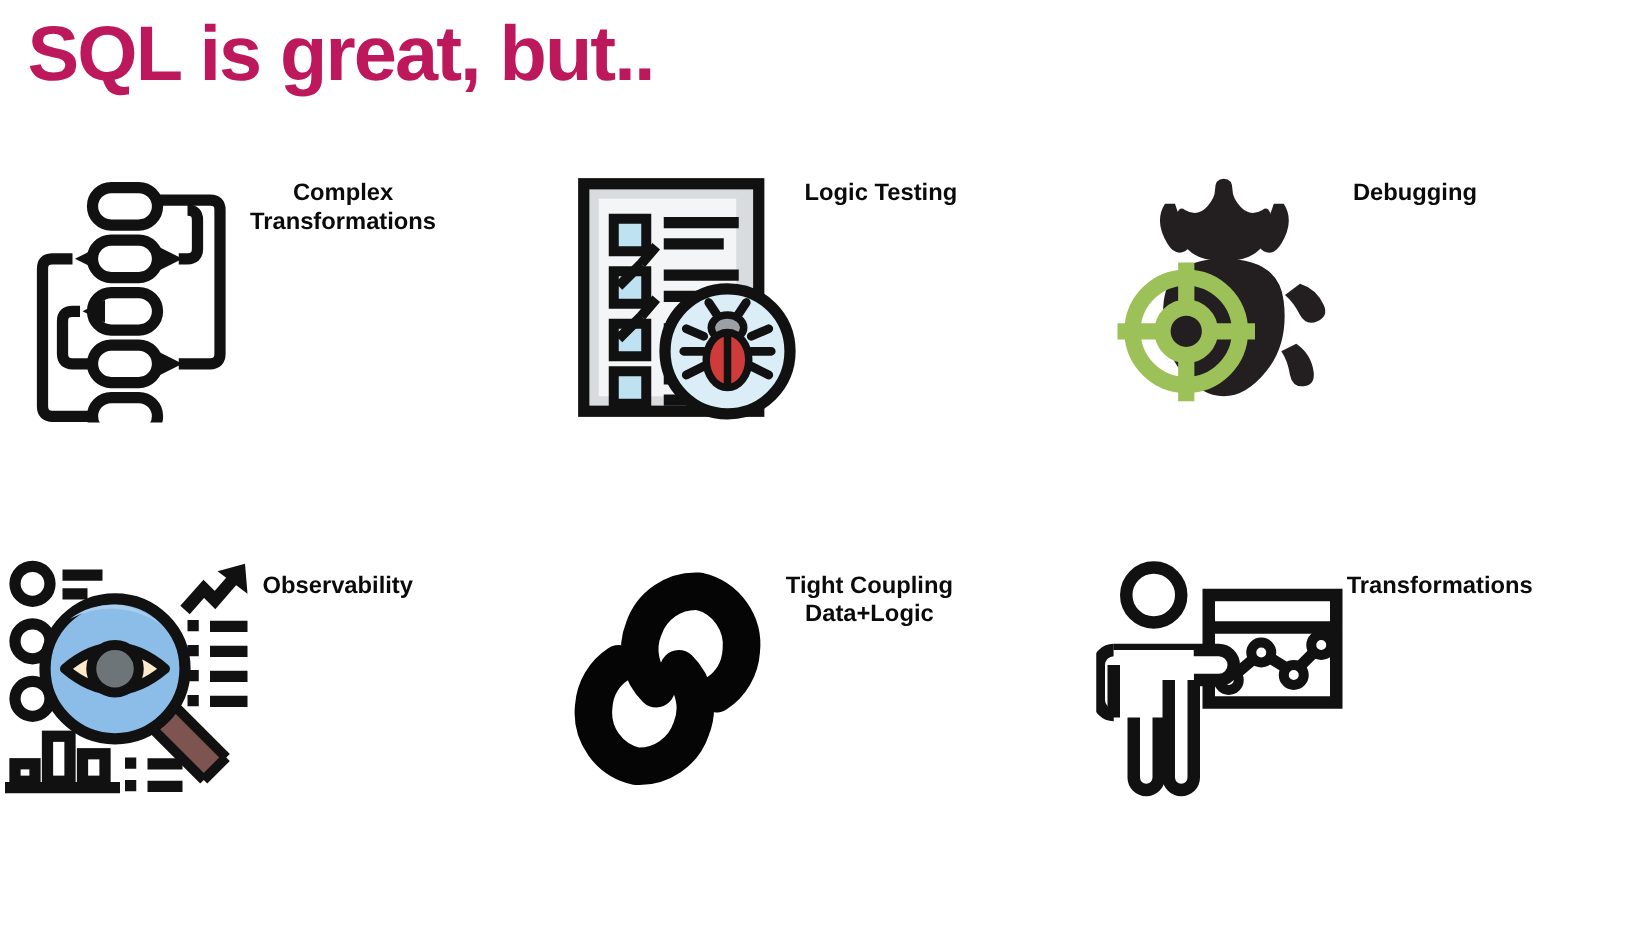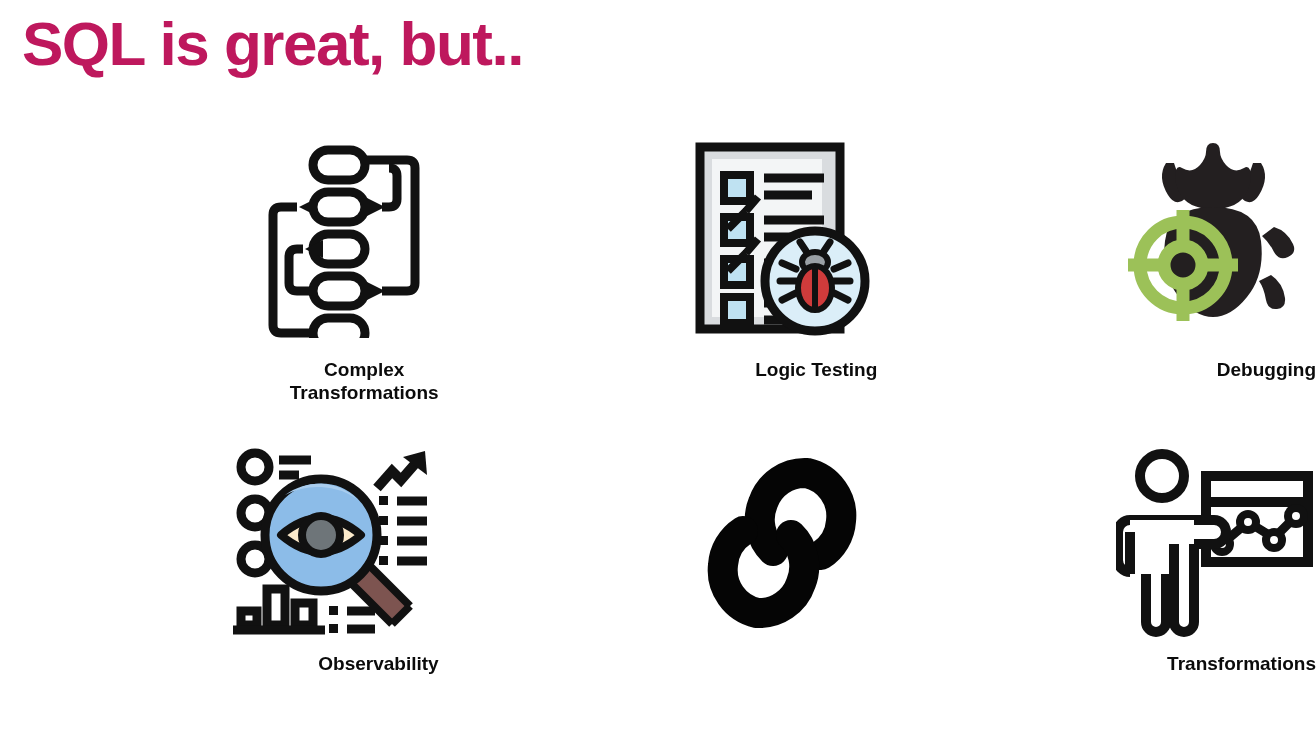--- a/index.html
+++ b/index.html
@@ -42,41 +42,40 @@
     top: 130px;
     width: 1316px;
     height: 620px;
     display: grid;
     grid-template-columns: repeat(3, 1fr);
     grid-template-rows: repeat(2, 1fr);
   }
   .card {
     position: relative;
     display: flex;
-    flex-direction: column;
-    align-items: flex-end;
+    align-items: flex-start;
     justify-content: flex-start;
   }
   .icon-slot {
     height: 215px;
     display: flex;
     align-items: center;
     justify-content: center;
   }
   .card-label {
     margin-top: 14px;
     font-size: 19px;
     font-weight: 700;
     line-height: 1.2;
     text-align: center;
     color: #0b0b0b;
     white-space: pre-line;
   }
   .card.row2 .icon-slot { height: 205px; }
-  .card.row2 .card-label { margin-top: 8px; }
+  .card.row2 .card-label { margin-top: 18px; }
 </style>
 </head>
 <body>
 
 <div class="slide">
 
   <div class="slide-title">SQL is great, but..</div>
 
   <div class="grid">
 
@@ -274,20 +273,22 @@
 
             <path d="M70 170
                      a44 44 0 0 1 -34 -48
                      a44 44 0 0 1 20 -34
                      M70 170
                      a44 44 0 0 0 44 -30
                      a44 44 0 0 0 -10 -48"></path>
           </g>
         </svg>
       </div>
+      <div class="card-label">Tight Coupling
+Data+Logic</div>
     </div>
 
     <div class="card row2">
       <div class="icon-slot">
         <svg width="200" height="190" viewBox="0 0 200 190">
 
           <rect x="90" y="28" width="102" height="86" fill="#ffffff" stroke="#111111" stroke-width="10"></rect>
           <line x1="90" y1="54" x2="192" y2="54" stroke="#111111" stroke-width="10"></line>
 
           <g fill="none" stroke="#111111" stroke-width="9" stroke-linejoin="round">

